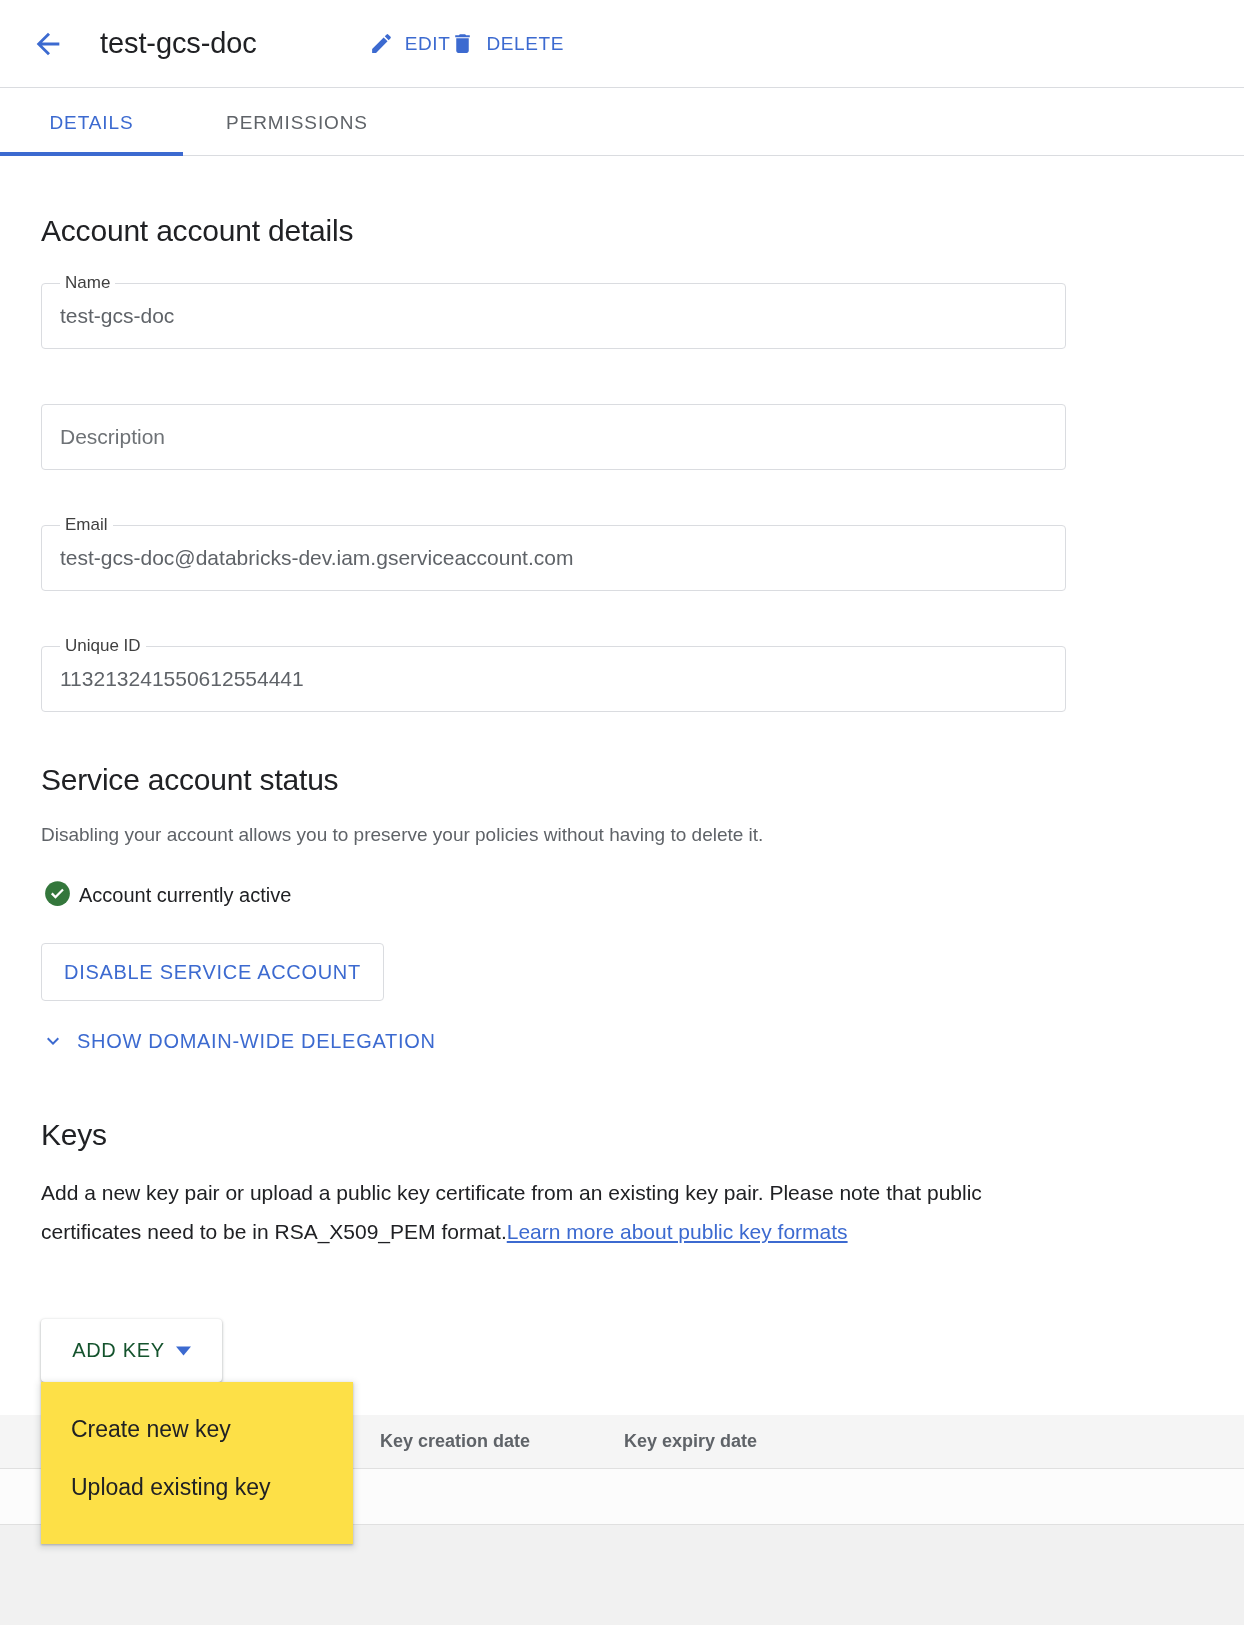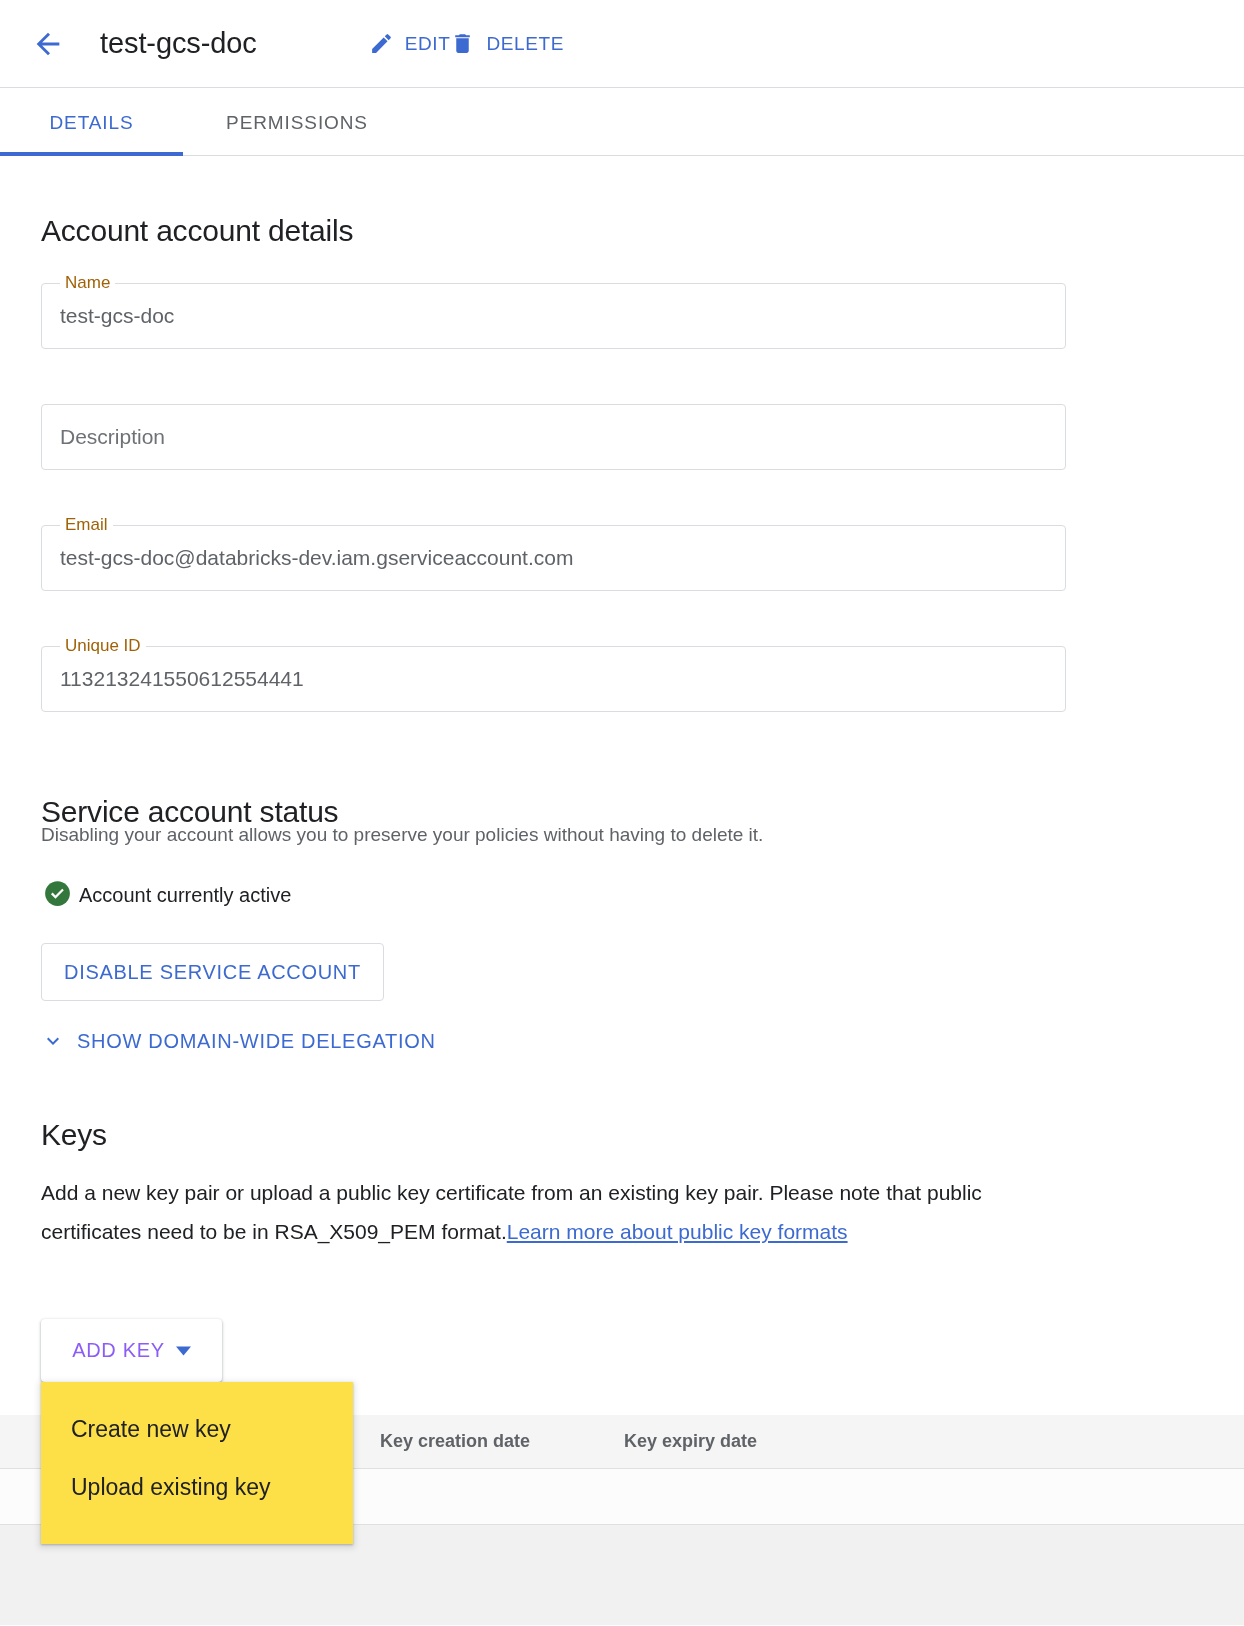--- a/index.html
+++ b/index.html
@@ -109,21 +109,21 @@
     border-radius: 4px;
     background: #fff;
   }
   .field-label {
     position: absolute;
     left: 18px;
     top: -11px;
     padding: 0 5px;
     background: #fff;
     font-size: 17px;
-    color: #a16207;
+    color: #404040;
     line-height: 20px;
     white-space: nowrap;
   }
   .field-value {
     position: absolute;
     left: 18px;
     top: 0;
     height: 64px;
     display: flex;
     align-items: center;
@@ -200,21 +200,21 @@
     position: absolute;
     left: 41px; top: 1319px;
     width: 181px; height: 63px;
     background: #fff;
     border-radius: 4px;
     box-shadow: 0 1px 2px 0 rgba(60,64,67,0.30), 0 1px 3px 1px rgba(60,64,67,0.15);
     display: flex;
     align-items: center;
     justify-content: center;
     gap: 11px;
-    color: #8b5cf6;
+    color: #14532d;
     font-size: 20px;
     font-weight: 500;
     letter-spacing: 0.7px;
     cursor: pointer;
     z-index: 6;
     white-space: nowrap;
   }
   .addkey-btn svg { display: block; flex: none; }
 
   
@@ -322,21 +322,21 @@
   <div class="field" style="top:369px;position:absolute;">
     <div class="field-label">Email</div>
     <div class="field-value">test-gcs-doc@databricks-dev.iam.gserviceaccount.com</div>
   </div>
 
   <div class="field" style="top:490px;position:absolute;">
     <div class="field-label">Unique ID</div>
     <div class="field-value">113213241550612554441</div>
   </div>
 
-  <div class="section-title" style="position:absolute;left:41px;top:607px;margin-top:32px;">Service account status</div>
+  <div class="section-title" style="position:absolute;left:41px;top:607px;">Service account status</div>
 
   <div class="body-text" style="position:absolute;left:41px;top:665px;width:1000px;">Disabling your account allows you to preserve your policies without having to delete it.</div>
 
   <div class="status-row" style="position:absolute;left:44px;top:724px;">
     <span class="status-badge-icon">
       <svg width="27" height="27" viewBox="0 0 24 24">
         <circle cx="12" cy="12" r="11" fill="#34773c"></circle>
         <path d="M10.2 16.6l-4-4 1.4-1.4 2.6 2.6 6-6 1.4 1.4z" fill="#ffffff"></path>
       </svg>
     </span>

